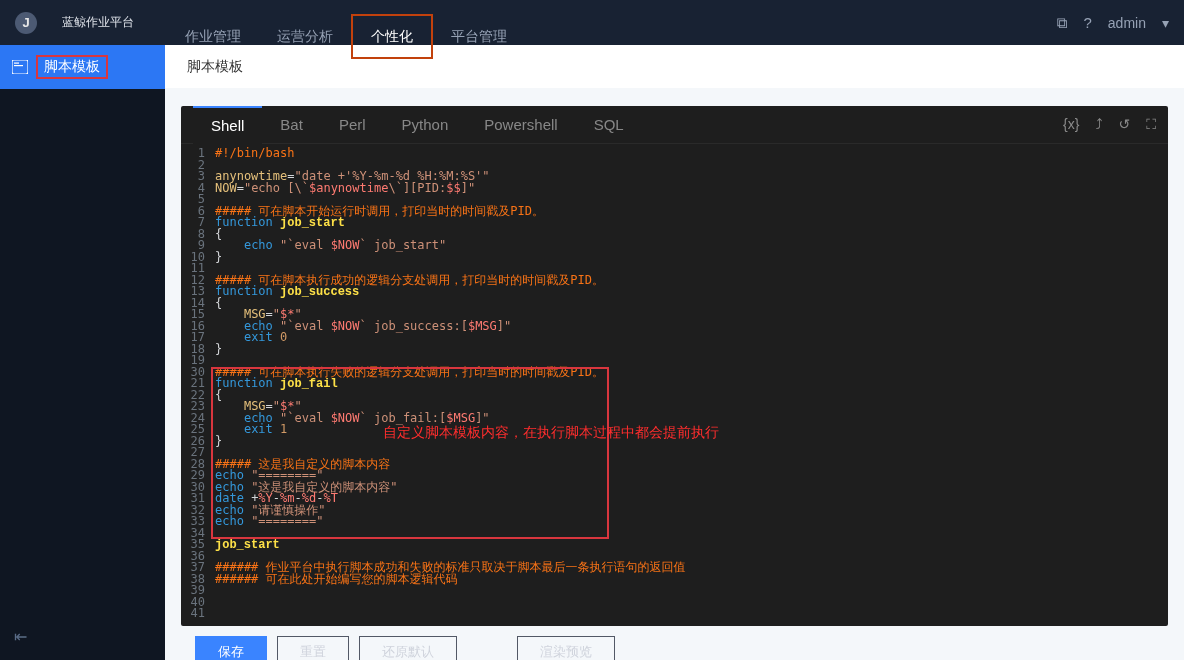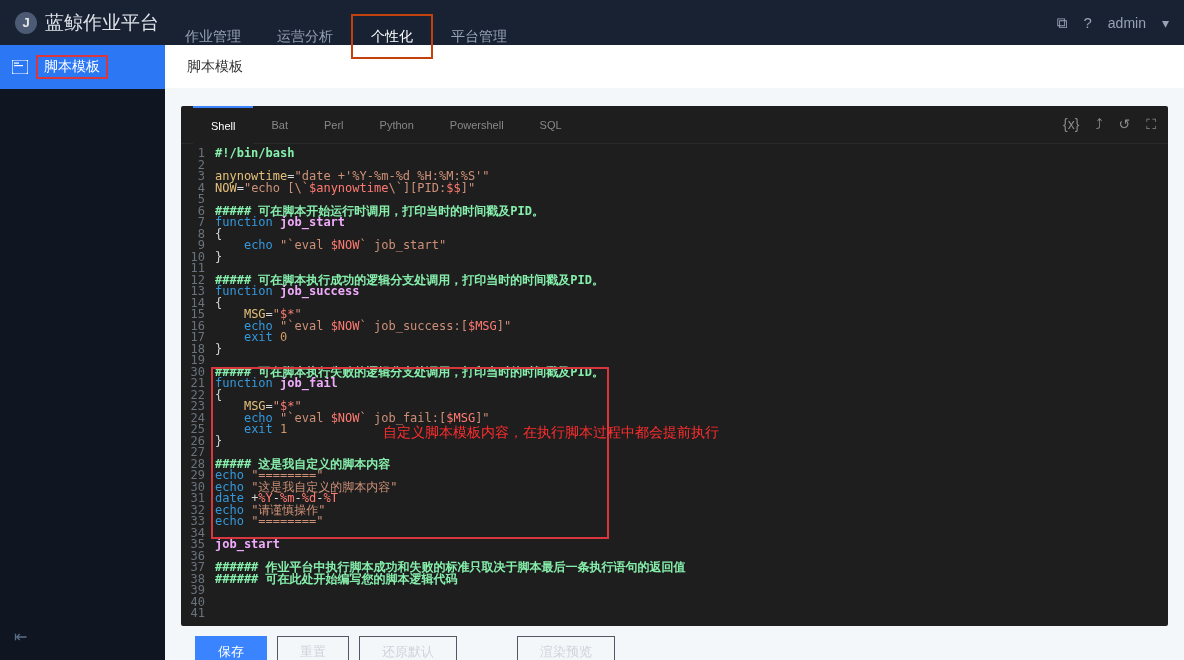--- a/index.html
+++ b/index.html
@@ -1,49 +1,49 @@
 <!DOCTYPE html>
 <html><head>
   <meta charset="utf-8">
   <style>
     * { margin: 0; padding: 0; box-sizing: border-box; }
     body { font-family: "Microsoft YaHei", sans-serif; background: #1c2431; color: #d4d6d9; font-size: 14px; width: 1184px; height: 660px; overflow: hidden; }
     .top-bar { height: 45px; background: #182233; display: flex; align-items: center; padding: 0 15px; }
     .logo-area { display: flex; align-items: center; gap: 8px; width: 152px; }
     .logo-icon { width: 22px; height: 22px; border-radius: 50%; background: #4c5a73; display: flex; align-items: center; justify-content: center; font-weight: bold; color: #e8e8e8; font-size: 13px; }
-    .logo-text { color: #dfe3ea; font-size: 19px; }
+    .logo-text { color: #dfe3ea; font-size: 12px; margin-left: 17px; }
     .top-nav { display: flex; gap: 0; }
     .top-nav-item { padding: 0 18px; height: 45px; display: flex; align-items: center; color: #96a2b5; cursor: pointer; position: relative; margin-top: 28px; }
     .top-nav-item.active { color: #fff; }
     .top-nav-item.boxed { border: 2px solid #c2410c; }
     .top-right { margin-left: auto; display: flex; align-items: center; gap: 16px; color: #96a2b5; }
     .top-right .icon-btn { cursor: pointer; font-size: 15px; }
     .admin-drop { display: flex; align-items: center; gap: 16px; cursor: pointer; }
     .body-area { display: flex; height: 615px; }
     .sidebar { width: 165px; background: #0f1622; }
     .sidebar-item { display: flex; align-items: center; gap: 10px; padding: 10px 12px; color: #c3cad5; cursor: pointer; }
     .sidebar-item.selected-wrap { background: #2c77f4; color: #fff; }
     .sidebar-item .sb-box { border: 2px solid #d9363e; padding: 1px 6px; margin-left: -2px; }
     .sb-icon { width: 16px; height: 14px; display: inline-block; }
     .main { flex: 1; background: #f4f7fa; display: flex; flex-direction: column; }
     .page-title-bar { height: 43px; background: #fff; display: flex; align-items: center; padding: 0 22px; color: #333; font-size: 14px; }
     .editor-wrap { flex: 1; padding: 18px 16px 10px 16px; overflow: hidden; }
     .editor { background: #1e1e1e; border-radius: 2px; height: 520px; display: flex; flex-direction: column; }
     .editor-tabs { display: flex; align-items: center; height: 38px; padding: 0 12px; border-bottom: 1px solid #2a2a2a; }
-    .ed-tab { padding: 0 18px; height: 38px; display: flex; align-items: center; color: #888; cursor: pointer; font-size: 11px; }
+    .ed-tab { padding: 0 18px; height: 38px; display: flex; align-items: center; color: #888; cursor: pointer; font-size: 15px; }
     .ed-tab.active { color: #fff; border-top: 2px solid #3a84ff; background: #1e1e1e; }
     .ed-tools { margin-left: auto; display: flex; gap: 16px; color: #8a8a8a; font-size: 14px; }
     .ed-tools span { cursor: pointer; }
     .code-area { flex: 1; display: flex; font-family: Consolas, monospace; font-size: 12px; line-height: 11.5px; overflow: hidden; padding-top: 4px; position: relative; }
     .gutter { width: 34px; text-align: right; color: #6a737d; padding-right: 10px; user-select: none; }
     .gutter div, .code div { height: 11.5px; white-space: pre; }
     .code { flex: 1; position: relative; }
-    .c-comment { color: #86efac; font-weight: bold; }
+    .c-comment { color: #f97316; }
     .c-kw { color: #3498db; }
-    .c-fn { color: #f0abfc; font-weight: bold; }
+    .c-fn { color: #fde047; font-weight: bold; font-family: Liberation Mono, monospace; }
     .c-str { color: #ce9178; }
     .c-var { color: #ff7b72; }
     .c-num { color: #d19a66; }
     .c-name { color: #e5c07b; }
     .annotation-box { position: absolute; border: 2px solid #d9363e; pointer-events: none; }
     .annotation-label { position: absolute; color: #ff2d2d; font-family: "Microsoft YaHei", sans-serif; font-size: 14px; line-height: 18px; pointer-events: none; }
     .btn-row { display: flex; gap: 10px; padding: 10px 14px 10px 14px; }
     .btn { padding: 6px 22px; font-size: 13px; border: 1px solid #525866; color: #cfd3dc; background: transparent; cursor: pointer; }
     .btn.primary { background: #3a84ff; border-color: #3a84ff; color: #fff; }
     .collapse-icon { position: absolute; left: 14px; bottom: 14px; color: #5a6c87; font-size: 16px; }

